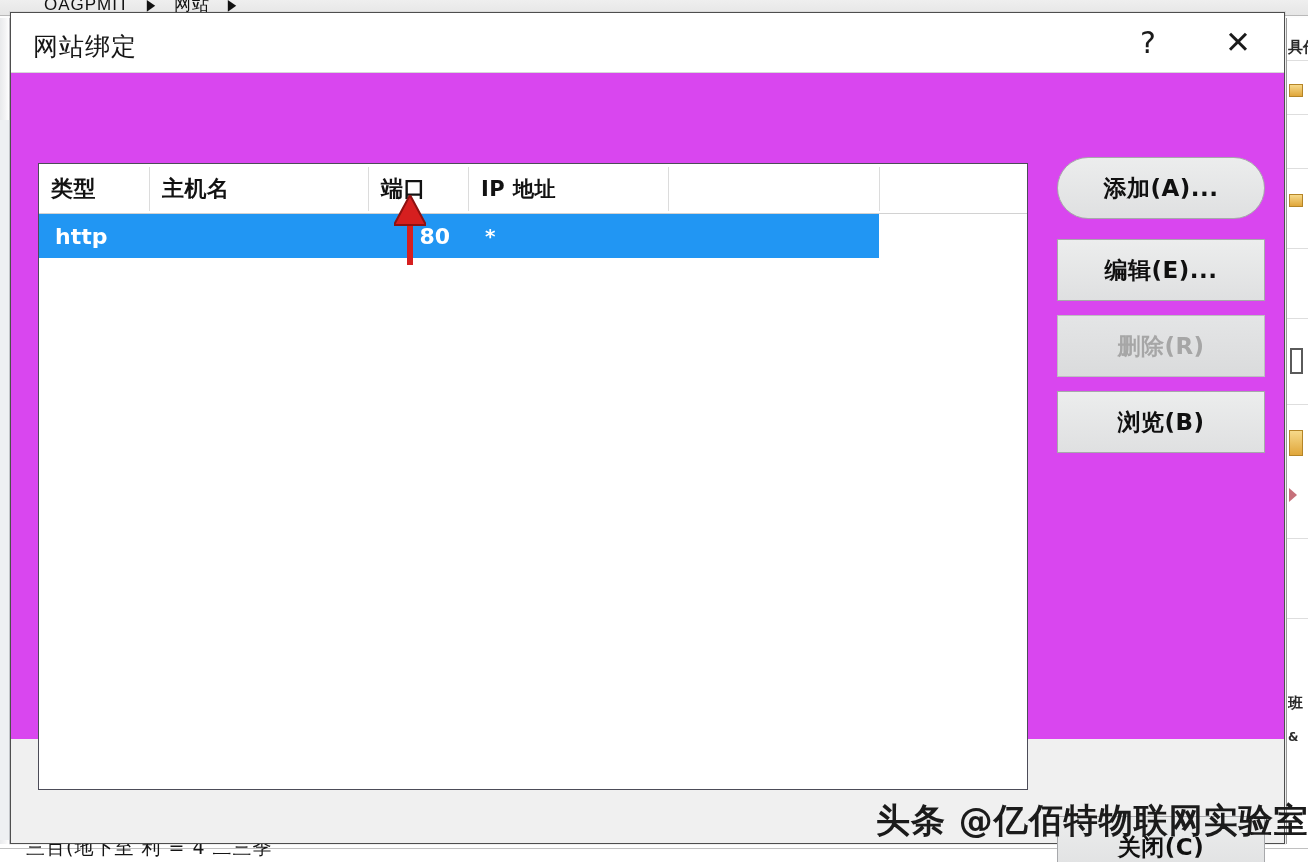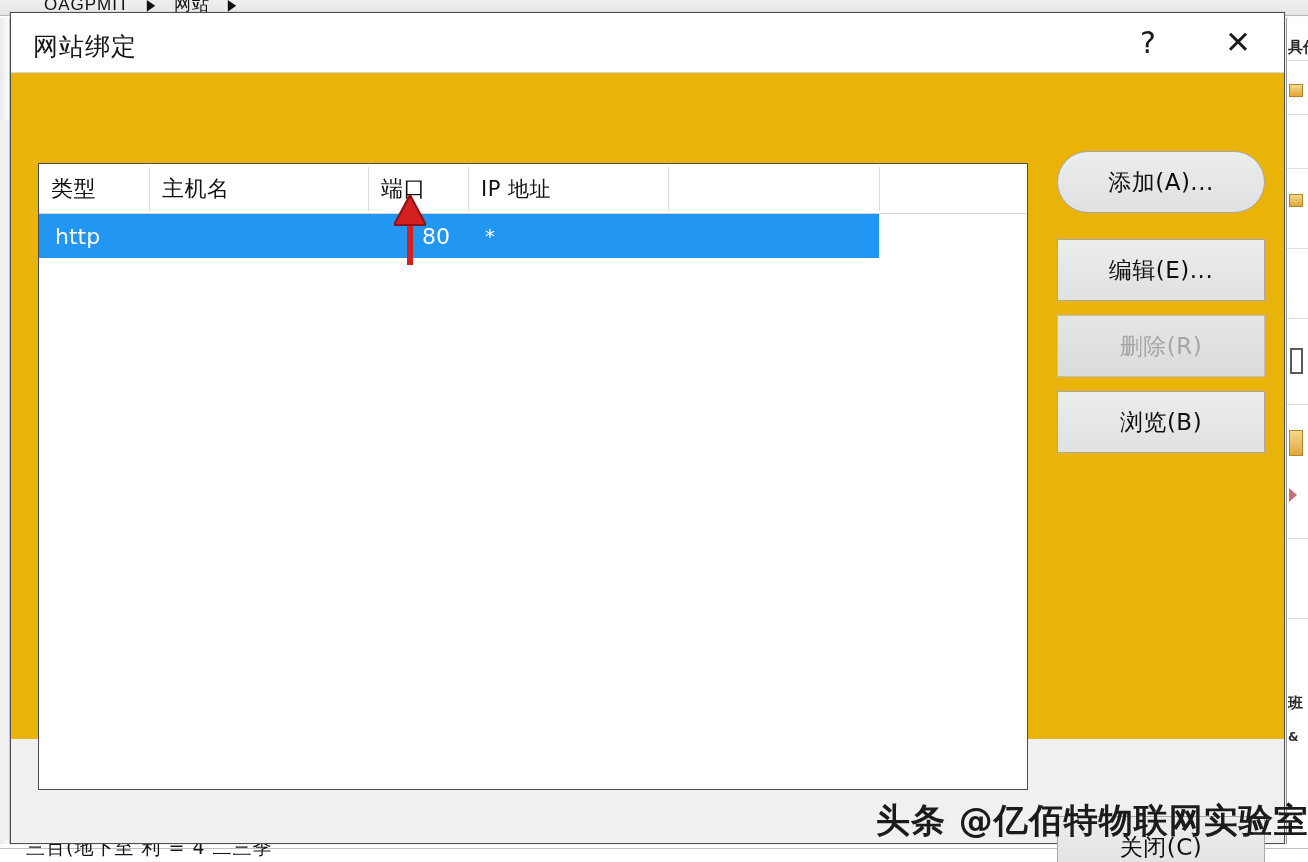--- a/index.html
+++ b/index.html
@@ -93,21 +93,21 @@
     position: absolute; top: 0; width: 72px; height: 59px;
     display: flex; align-items: center; justify-content: center;
     background: transparent;
   }
   .btn-help { right: 100px; }
   .btn-close { right: 10px; }
   .glyph-help { font-size: 30px; color: #1a1a1a; font-family: "DejaVu Sans", sans-serif; }
   .glyph-close { font-size: 31px; color: #1a1a1a; font-weight: 300; line-height: 1;
                  font-family: "DejaVu Sans", sans-serif; }
 
-  .body { position: relative; height: 666px; background: #eab308; }
+  .body { position: relative; height: 666px; background: #d946ef; font-weight: bold; }
 
   
   .listbox {
     position: absolute; left: 27px; top: 90px;
     width: 990px; height: 627px;
     background: #ffffff;
     border: 1px solid #4c4c58;
   }
   .list-header {
     position: relative; height: 50px; background: #ffffff;
@@ -144,21 +144,21 @@
     border: 1px solid #a7a8ab;
     display: flex; align-items: center; justify-content: center;
     font-size: 23px; color: #101010; letter-spacing: 0.5px;
     font-family: "DejaVu Sans", sans-serif;
     cursor: default;
   }
   .btn.disabled {
     color: #a6a6a6; background: linear-gradient(#e4e5e6,#dadbdc);
     border-color: #bdbec0;
   }
-  #btn-add   { top: 78px; border-radius: 31px; }
+  #btn-add   { top: 84px; border-radius: 31px; }
   #btn-edit  { top: 166px; }
   #btn-del   { top: 242px; }
   #btn-browse{ top: 318px; }
   #btn-close-bottom { top: 743px; }
 
   
   .ann-arrow { position: absolute; left: 394px; top: 195px; width: 32px; height: 70px; }
   .ann-text {
     position: absolute; left: 345px; top: 262px;
     font-size: 46px; font-weight: 700; white-space: nowrap;

